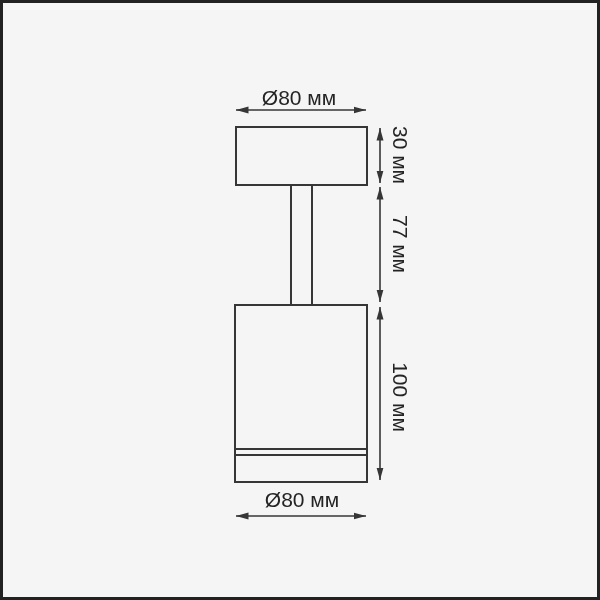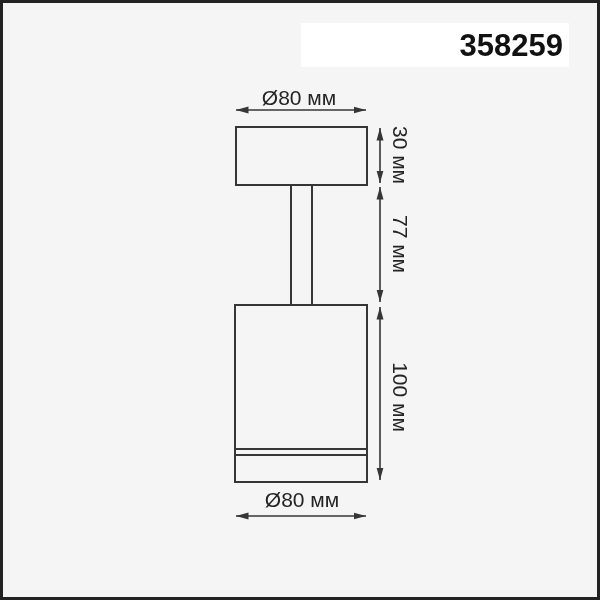--- a/index.html
+++ b/index.html
@@ -64,23 +64,20 @@
     stroke-width: 1.6;
     fill: none;
   }
   .arrowhead { fill: var(--line); }
 </style>
 </head>
 <body>
 
 <div class="page">
 
-  <div class="product-label">
-    <span class="product-code">358259</span>
-  </div>
 
   <svg class="drawing" viewBox="0 0 600 600">
     <defs>
       <marker id="ah" markerWidth="13" markerHeight="9" refX="12.5" refY="4.5" orient="auto-start-reverse" markerUnits="userSpaceOnUse">
         <path class="arrowhead" d="M12.5,4.5 L0,1 L0,8 Z"></path>
       </marker>
     </defs>
 
     <text class="dim-text" x="296" y="102" text-anchor="middle">Ø80 мм</text>
     <line class="dimline" x1="233" y1="107" x2="363" y2="107" marker-start="url(#ah)" marker-end="url(#ah)"></line>

